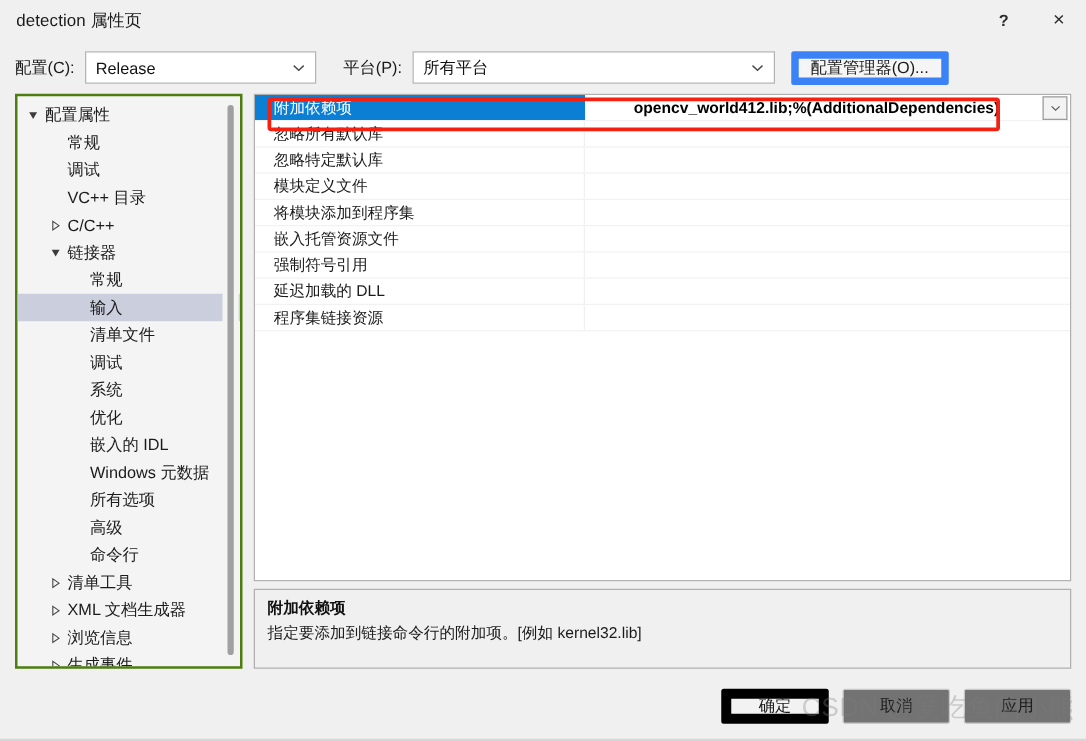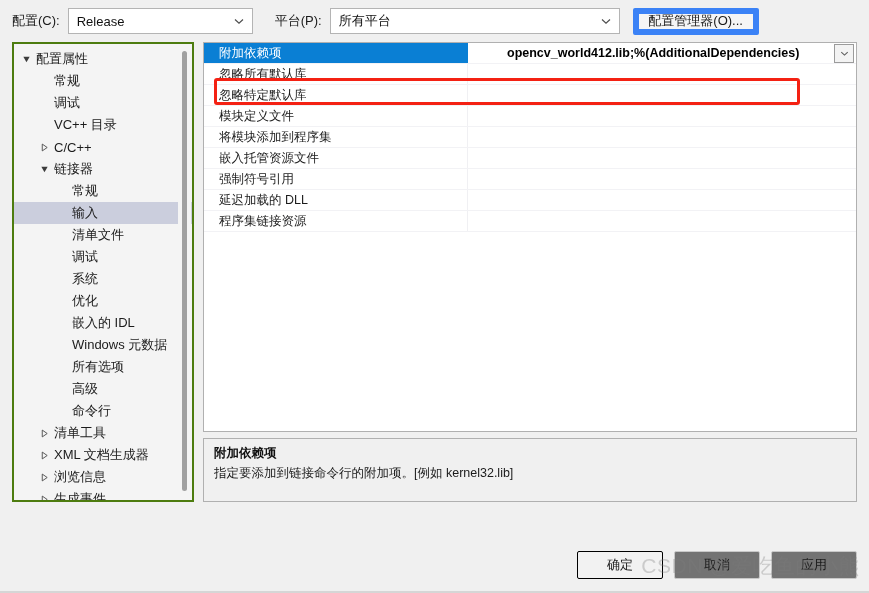--- a/index.html
+++ b/index.html
@@ -278,21 +278,21 @@
     font-size: 13px;
     color: #1a1a1a;
     background: #737373;
     border: 1px solid #c8c8c8;
     border-radius: 2px;
     display: flex;
     align-items: center;
     justify-content: center;
   }
   .fbtn.primary {
-    border: 1px solid #000000;
+    border: 8px solid #000000;
     background: #f2f2f2;
   }
   #watermark {
     position: absolute;
     right: 9px;
     bottom: 13px;
     font-size: 21px;
     color: rgba(125,125,125,0.33);
     white-space: nowrap;
     pointer-events: none;
@@ -304,20 +304,27 @@
     left: 0; bottom: 0;
     width: 869px; height: 2px;
     background: #d6d6d6;
   }
 </style>
 </head>
 <body>
 
 <div id="dialog">
 
+  <div id="titlebar">
+    <div id="title-text">detection 属性页</div>
+    <div class="titlebar-btns">
+      <div class="tb-btn help">?</div>
+      <div class="tb-btn close">×</div>
+    </div>
+  </div>
 
   <div id="config-row">
     <span class="cfg-label">配置(C):</span>
     <div class="combo" id="combo-config">
       <span>Release</span>
       <span class="chev">
         <svg viewBox="0 0 12 12" width="12" height="12">
             <path d="M2 4.5 L6 8.2 L10 4.5" fill="none" stroke="#4a4a4a" stroke-width="1.1"></path>
           </svg>
       </span>

